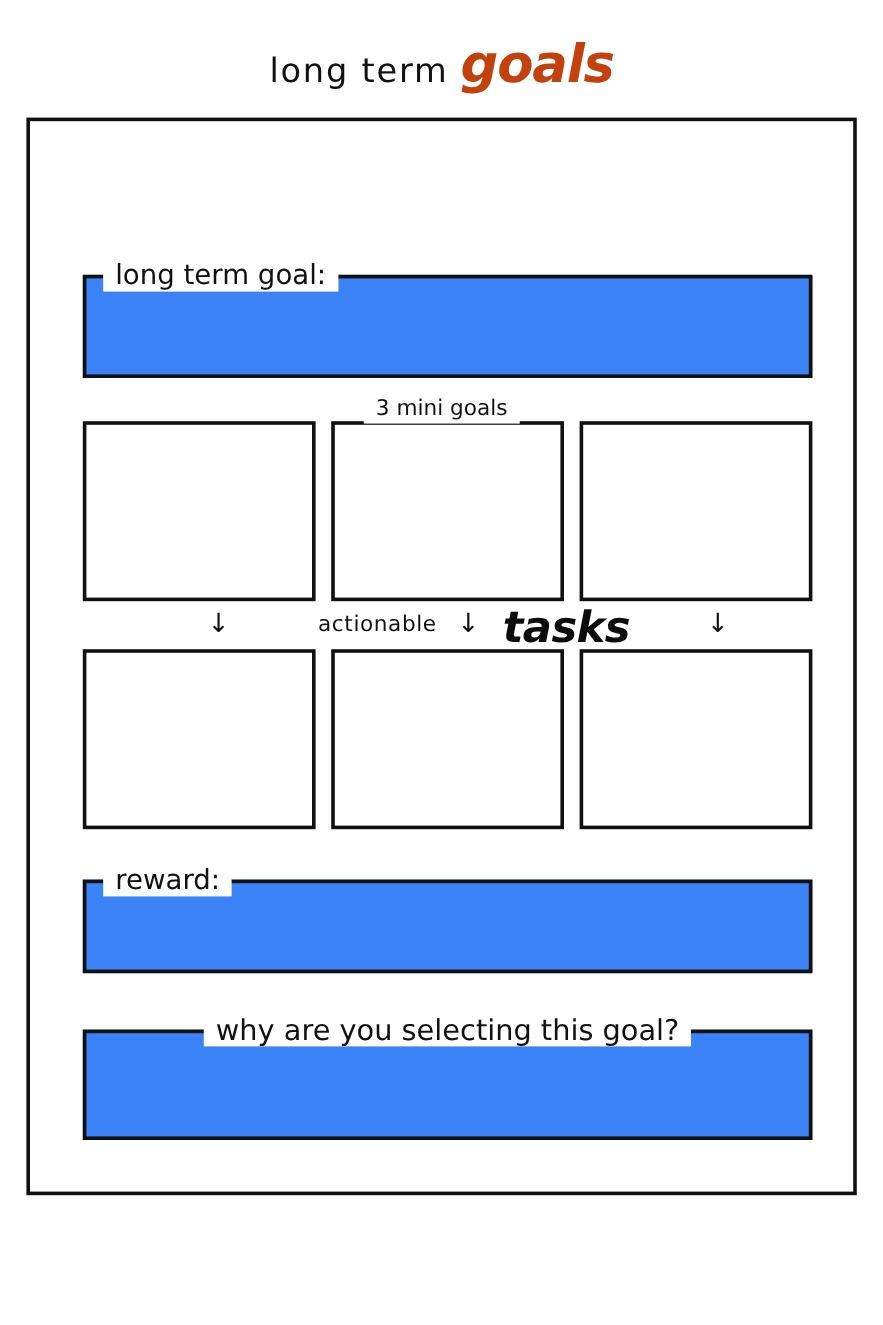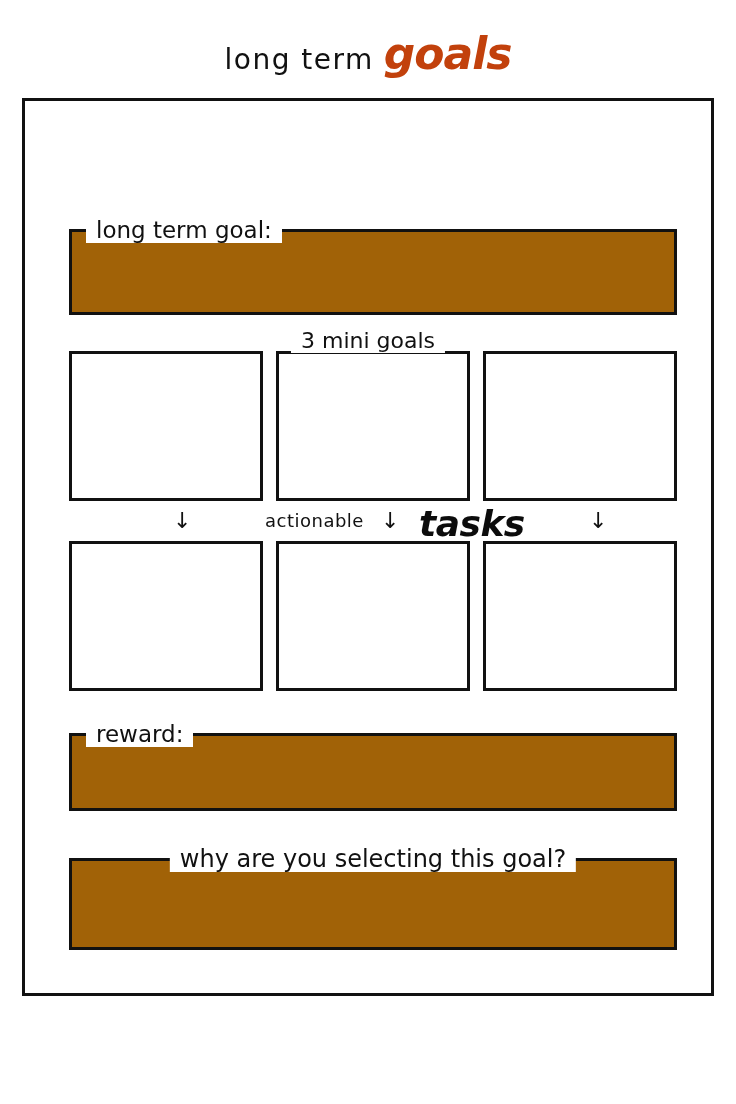--- a/index.html
+++ b/index.html
@@ -52,21 +52,21 @@
     letter-spacing: -1px;
     color: #c2410c;
     margin-left: 10px;
   }
 
   
   .field {
     position: absolute;
     box-sizing: border-box;
     border: 3px solid #111111;
-    background: #a16207;
+    background: #3b82f6;
   }
   .field-caption {
     position: absolute;
     top: -15px;
     background: #ffffff;
     padding: 0 10px;
     font-size: 23px;
     color: #111111;
     white-space: nowrap;
     line-height: 26px;
@@ -79,21 +79,21 @@
     left: 44px;
     top: 128px;
     width: 608px;
     height: 86px;
   }
 
   
   .section-label {
     position: absolute;
     text-align: center;
-    font-size: 22px;
+    font-size: 18px;
     color: #111111;
     background: #ffffff;
     white-space: nowrap;
     line-height: 24px;
   }
   #mini-goals-label {
     left: 50%;
     transform: translateX(-50%);
     top: 228px;
     padding: 0 10px;

